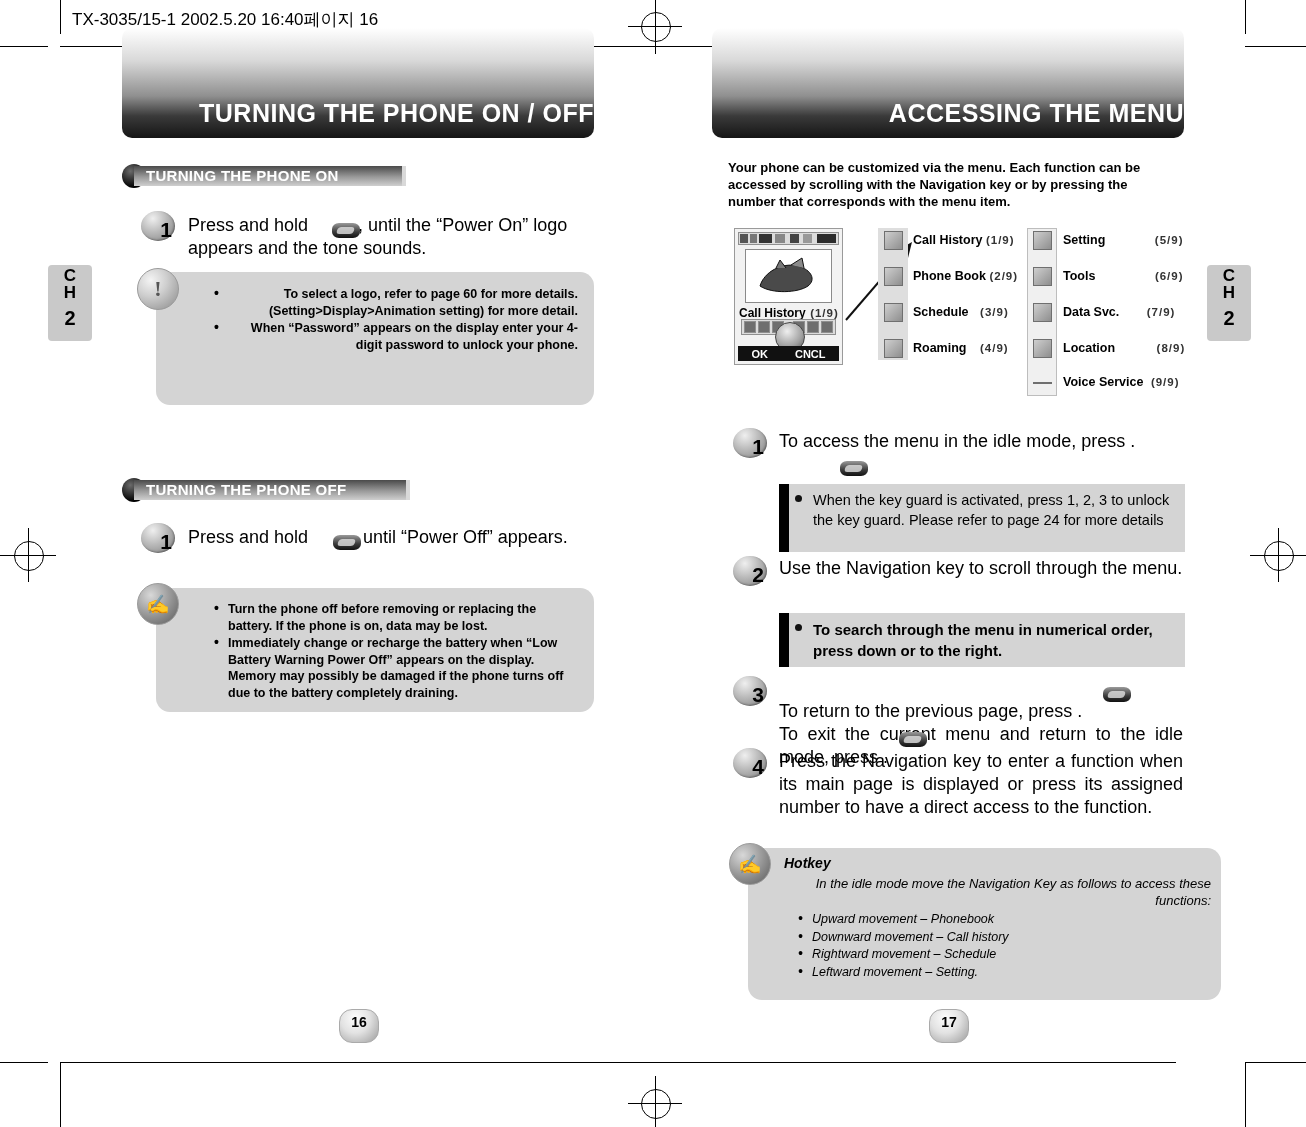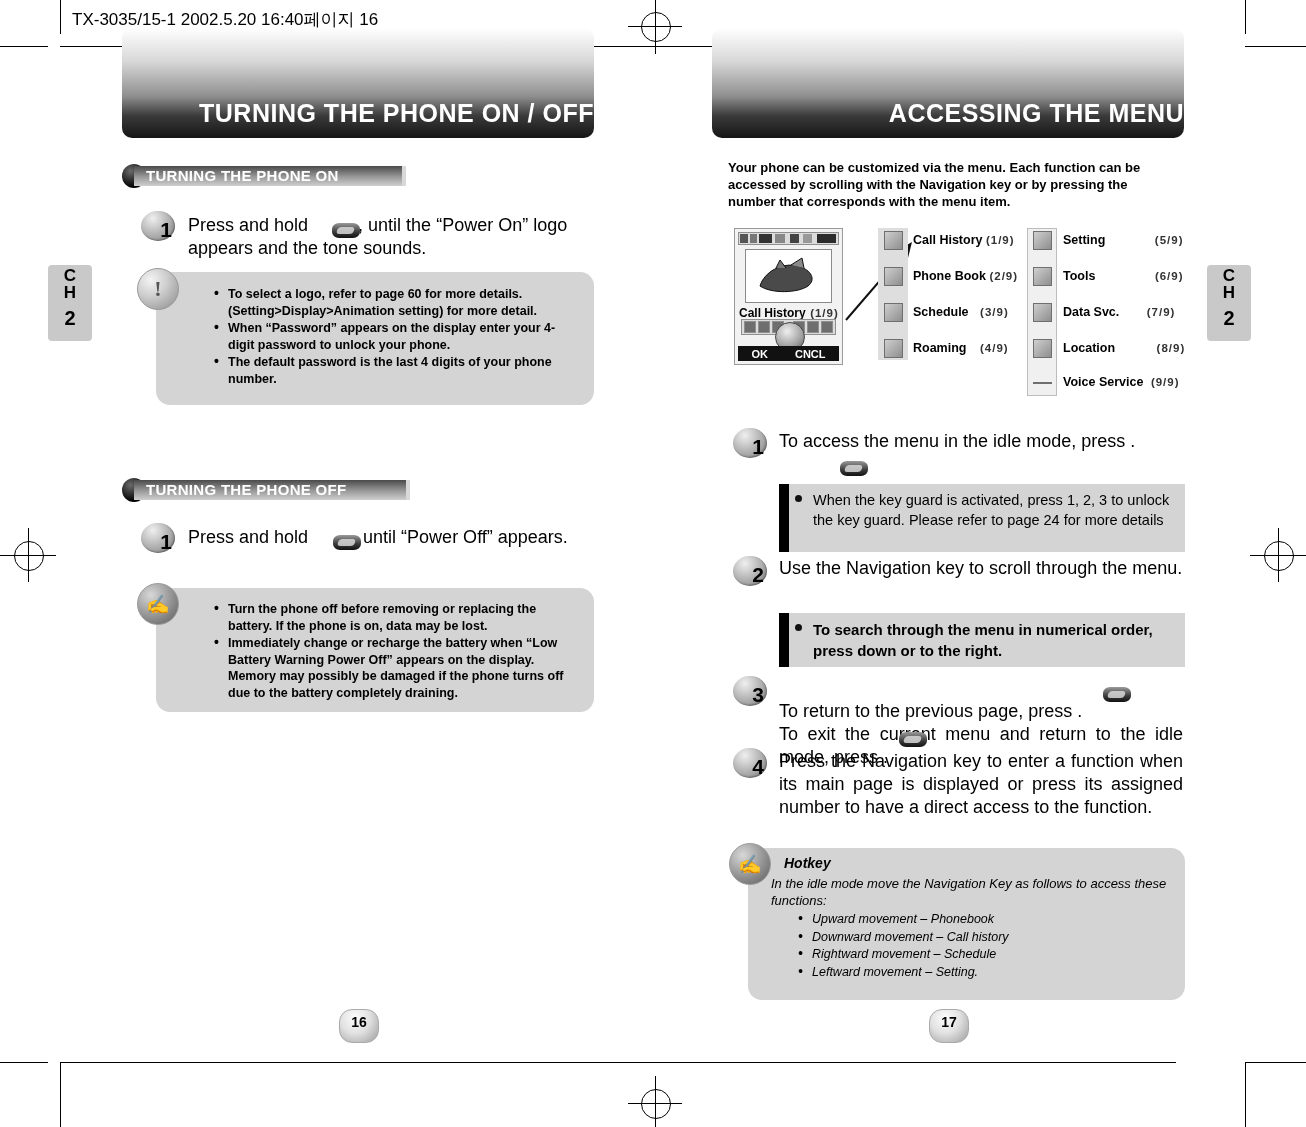--- a/index.html
+++ b/index.html
@@ -196,25 +196,24 @@
 <div class="stepball" style="left:141px;top:211px;">
   <span>1</span>
 </div>
 <div class="abs bodytext" style="left:188px;top:214px;width:410px;">
   <span style="white-space:pre-wrap;">Press and hold          , until the “Power On” logo appears and the tone sounds.</span>
 </div>
 <div class="abs" style="left:330px;top:221px;">
   <span class="keyicon"></span>
 </div>
 
-<div class="notebox" style="left:156px;top:272px;width:438px;height:133px;">
+<div class="notebox" style="left:156px;top:272px;width:438px;height:133px;text-align:right;">
   <ul class="bullets" style="position:absolute;left:58px;top:14px;right:16px;">
     <li>To select a logo, refer to page 60 for more details. (Setting&gt;Display&gt;Animation setting) for more detail.</li>
     <li>When “Password” appears on the display enter your 4-digit password to unlock your phone.</li>
-    <li>The default password is the last 4 digits of your phone number.</li>
   </ul>
 </div>
 <div class="noteicon" style="left:137px;top:268px;">
   <div class="excl">!</div>
 </div>
 
 <div class="sechead" style="left:122px;top:478px;width:280px;">
   <div class="dot"></div>
   <div class="bar" style="width:272px;"></div>
   <div class="bartext">TURNING THE PHONE OFF</div>
@@ -393,23 +392,23 @@
 <div class="abs" style="left:1101px;top:685px;"><span class="keyicon"></span></div>
 <div class="abs" style="left:897px;top:730px;"><span class="keyicon"></span></div>
 
 <div class="stepball" style="left:733px;top:748px;">
   <span>4</span>
 </div>
 <div class="abs bodytext" style="left:779px;top:750px;width:404px;text-align:justify;">
   <span>Press the Navigation key to enter a function when its main page is displayed or press its assigned number to have a direct access to the function.</span>
 </div>
 
-<div class="hotkeybox" style="left:748px;top:848px;width:437px;height:152px;">
+<div class="hotkeybox" style="left:748px;top:848px;width:437px;height:152px;padding-left:36px;">
   <div class="hk-title" style="left:36px;top:7px;">Hotkey</div>
-  <div class="hk-lead" style="left:23px;top:27px;right:10px;">In the idle mode move the Navigation Key as follows to access these functions:</div>
+  <div class="hk-lead" style="left:12px;top:27px;right:10px;text-align:right;">In the idle mode move the Navigation Key as follows to access these functions:</div>
   <ul class="bullets hk-list" style="left:50px;top:63px;right:14px;">
     <li style="font-weight:normal;">Upward movement – Phonebook</li>
     <li style="font-weight:normal;">Downward movement – Call history</li>
     <li style="font-weight:normal;">Rightward movement – Schedule</li>
     <li style="font-weight:normal;">Leftward movement – Setting.</li>
   </ul>
 </div>
 <div class="noteicon hand" style="left:729px;top:843px;">
   <div class="glyph">✍</div>
 </div>

